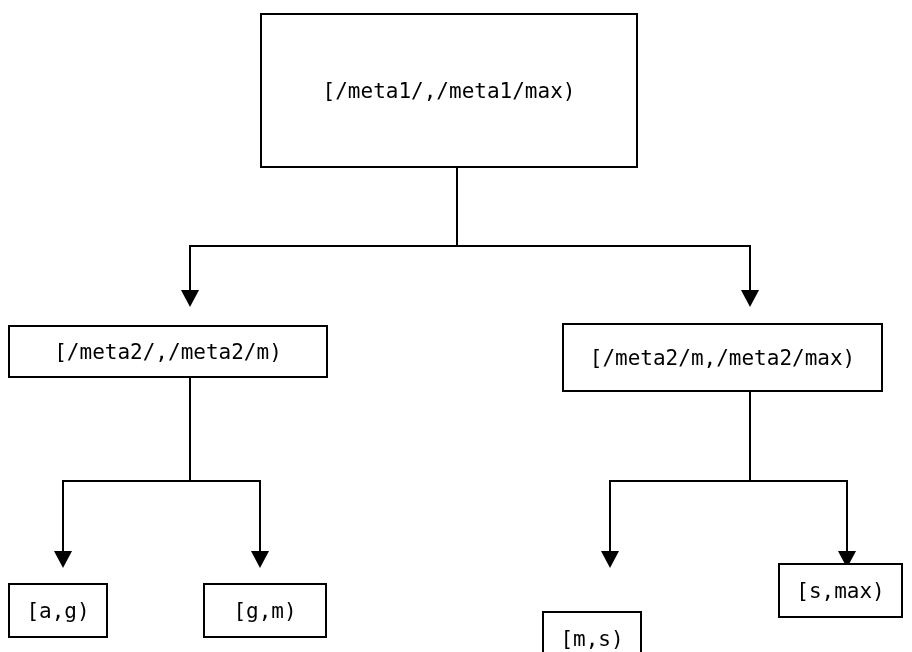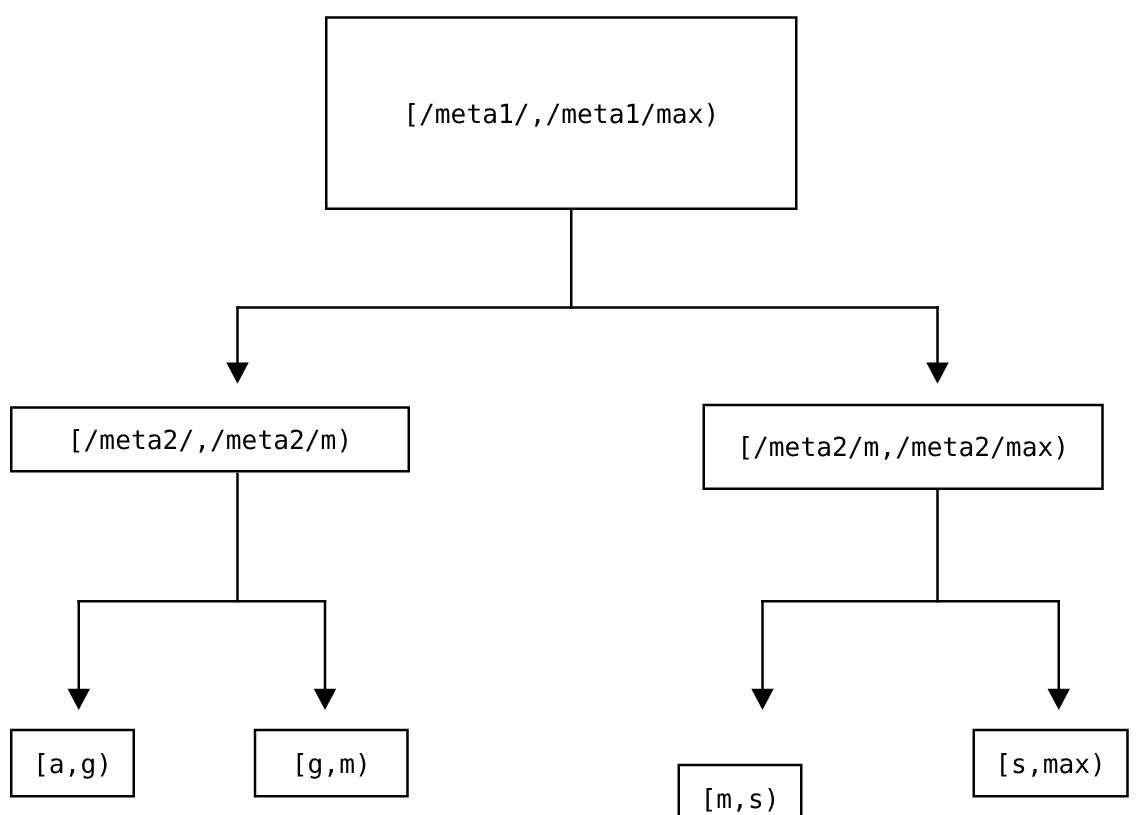--- a/index.html
+++ b/index.html
@@ -35,21 +35,21 @@
     border-top:17px solid var(--line);
   }
 
   
   .node-root   {left:260px;top:13px; width:378px;height:155px;}
   .node-l2l    {left:8px; top:325px;width:320px;height:53px;}
   .node-l2r    {left:562px;top:323px;width:321px;height:69px;}
   .node-leaf-ag  {left:8px;  top:583px;width:100px;height:55px;}
   .node-leaf-gm  {left:203px;top:583px;width:124px;height:55px;}
   .node-leaf-ms  {left:542px;top:583px;width:100px;height:55px;margin-top:28px;}
-  .node-leaf-smax{left:778px;top:583px;width:125px;height:55px;}
+  .node-leaf-smax{left:778px;top:563px;width:125px;height:55px;}
 
   
   .stub-root {left:456px;top:168px;width:2px;height:79px;}
   .rail-top  {left:189px;top:245px;width:562px;height:2px;}
   .drop-l2l  {left:189px;top:245px;width:2px;height:47px;}
   .drop-l2r  {left:749px;top:245px;width:2px;height:47px;}
   .arr-l2l   {left:181px;top:290px;}
   .arr-l2r   {left:741px;top:290px;}
 
   

